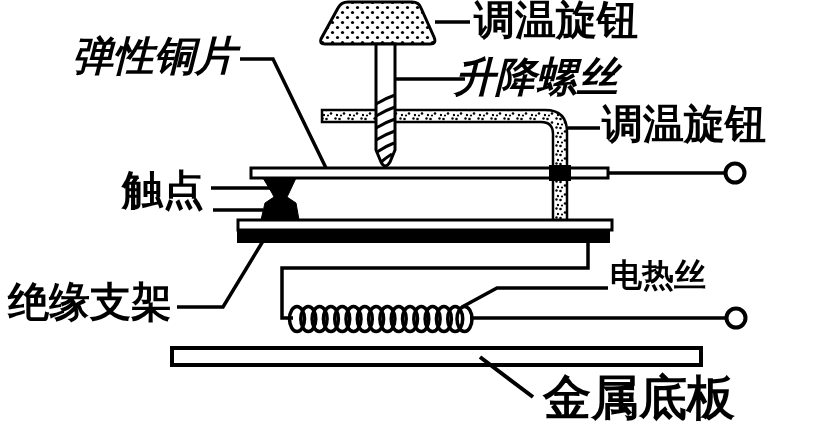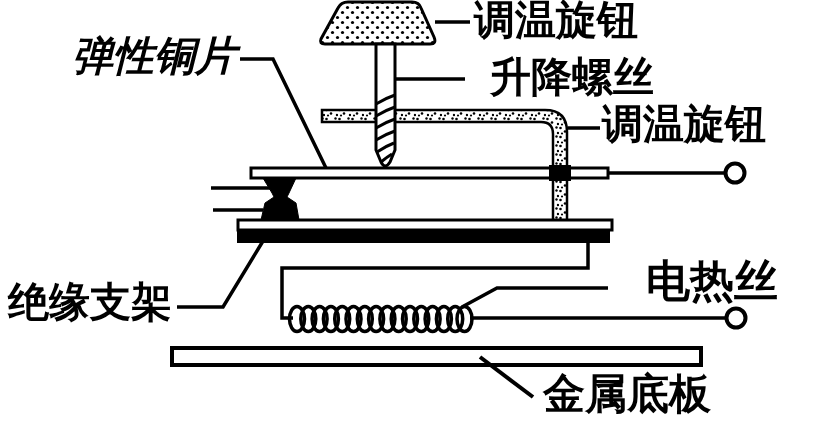--- a/index.html
+++ b/index.html
@@ -15,27 +15,27 @@
     position:absolute;
     color:#000;
     font-weight:bold;
     font-size:41px;
     line-height:1.08;
     white-space:nowrap;
     letter-spacing:0px;
     font-family:"Liberation Serif","DejaVu Serif",serif;
   }
   .lbl-knob   {left:474px; top:-2px;}
-  .lbl-screw  {left:490px; top:55px;}
+  .lbl-screw  {left:454px; top:55px;font-style:italic;}
   .lbl-bracket{left:602px; top:102px;}
   .lbl-copper {left:72px;  top:34px;font-style:italic;}
   .lbl-contact{left:122px; top:168px;}
   .lbl-bimetal{left:8px;   top:280px;}
-  .lbl-heater {left:646px; top:258px; font-size:44px;}
-  .lbl-plate  {left:543px; top:372px; font-size:42px;}
+  .lbl-heater {left:610px; top:258px; font-size:32px;}
+  .lbl-plate  {left:543px; top:372px; font-size:48px;}
 </style>
 </head>
 <body>
 
 <div class="stage">
 
   <svg class="diagram-svg" width="831" height="424" viewBox="0 0 831 424">
     <defs>
       <pattern id="dots" width="10" height="10" patternUnits="userSpaceOnUse">
         <rect width="10" height="10" fill="#ffffff"></rect>
@@ -122,16 +122,17 @@
 
     <rect x="172" y="348" width="529" height="17" fill="#ffffff" stroke="#000" stroke-width="4"></rect>
 
     <path d="M480,357 L533,397" stroke="#000" stroke-width="4" fill="none"></path>
   </svg>
 
   <div class="lbl lbl-knob">调温旋钮</div>
   <div class="lbl lbl-screw">升降螺丝</div>
   <div class="lbl lbl-bracket">调温旋钮</div>
   <div class="lbl lbl-copper">弹性铜片</div>
+  <div class="lbl lbl-contact">触点</div>
   <div class="lbl lbl-bimetal">绝缘支架</div>
   <div class="lbl lbl-heater">电热丝</div>
   <div class="lbl lbl-plate">金属底板</div>
 </div>
 
 </body></html>

